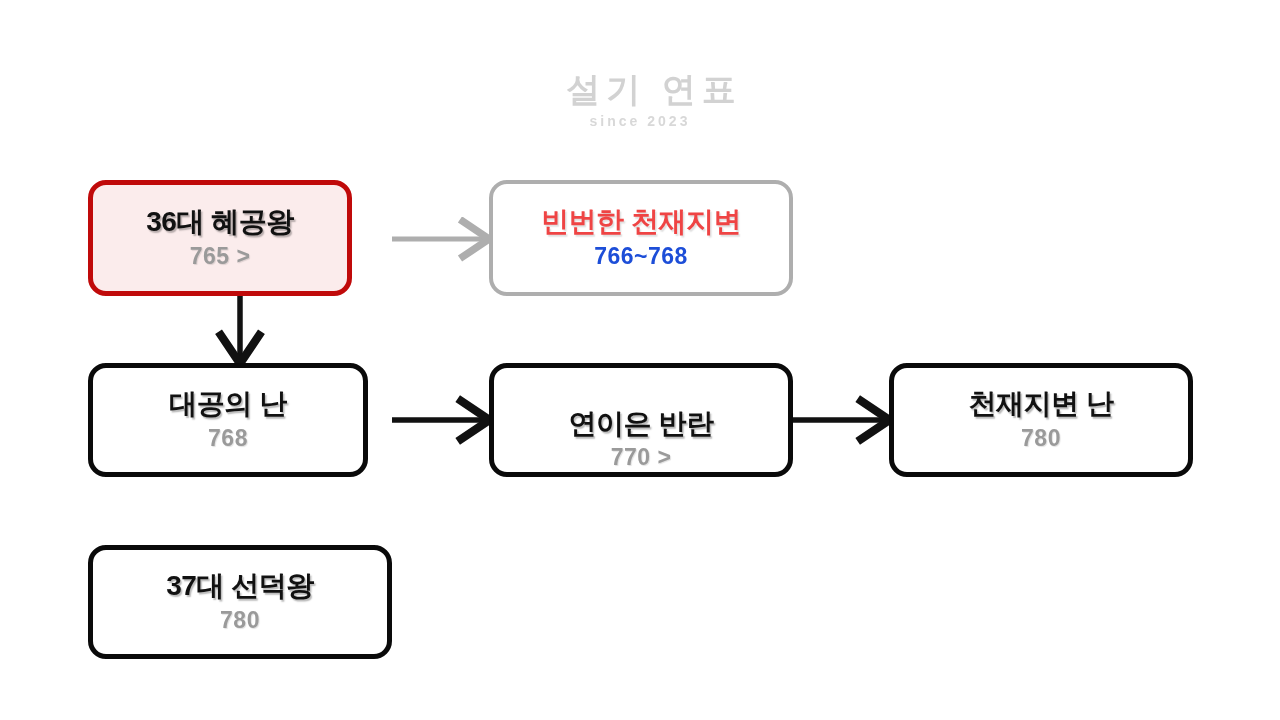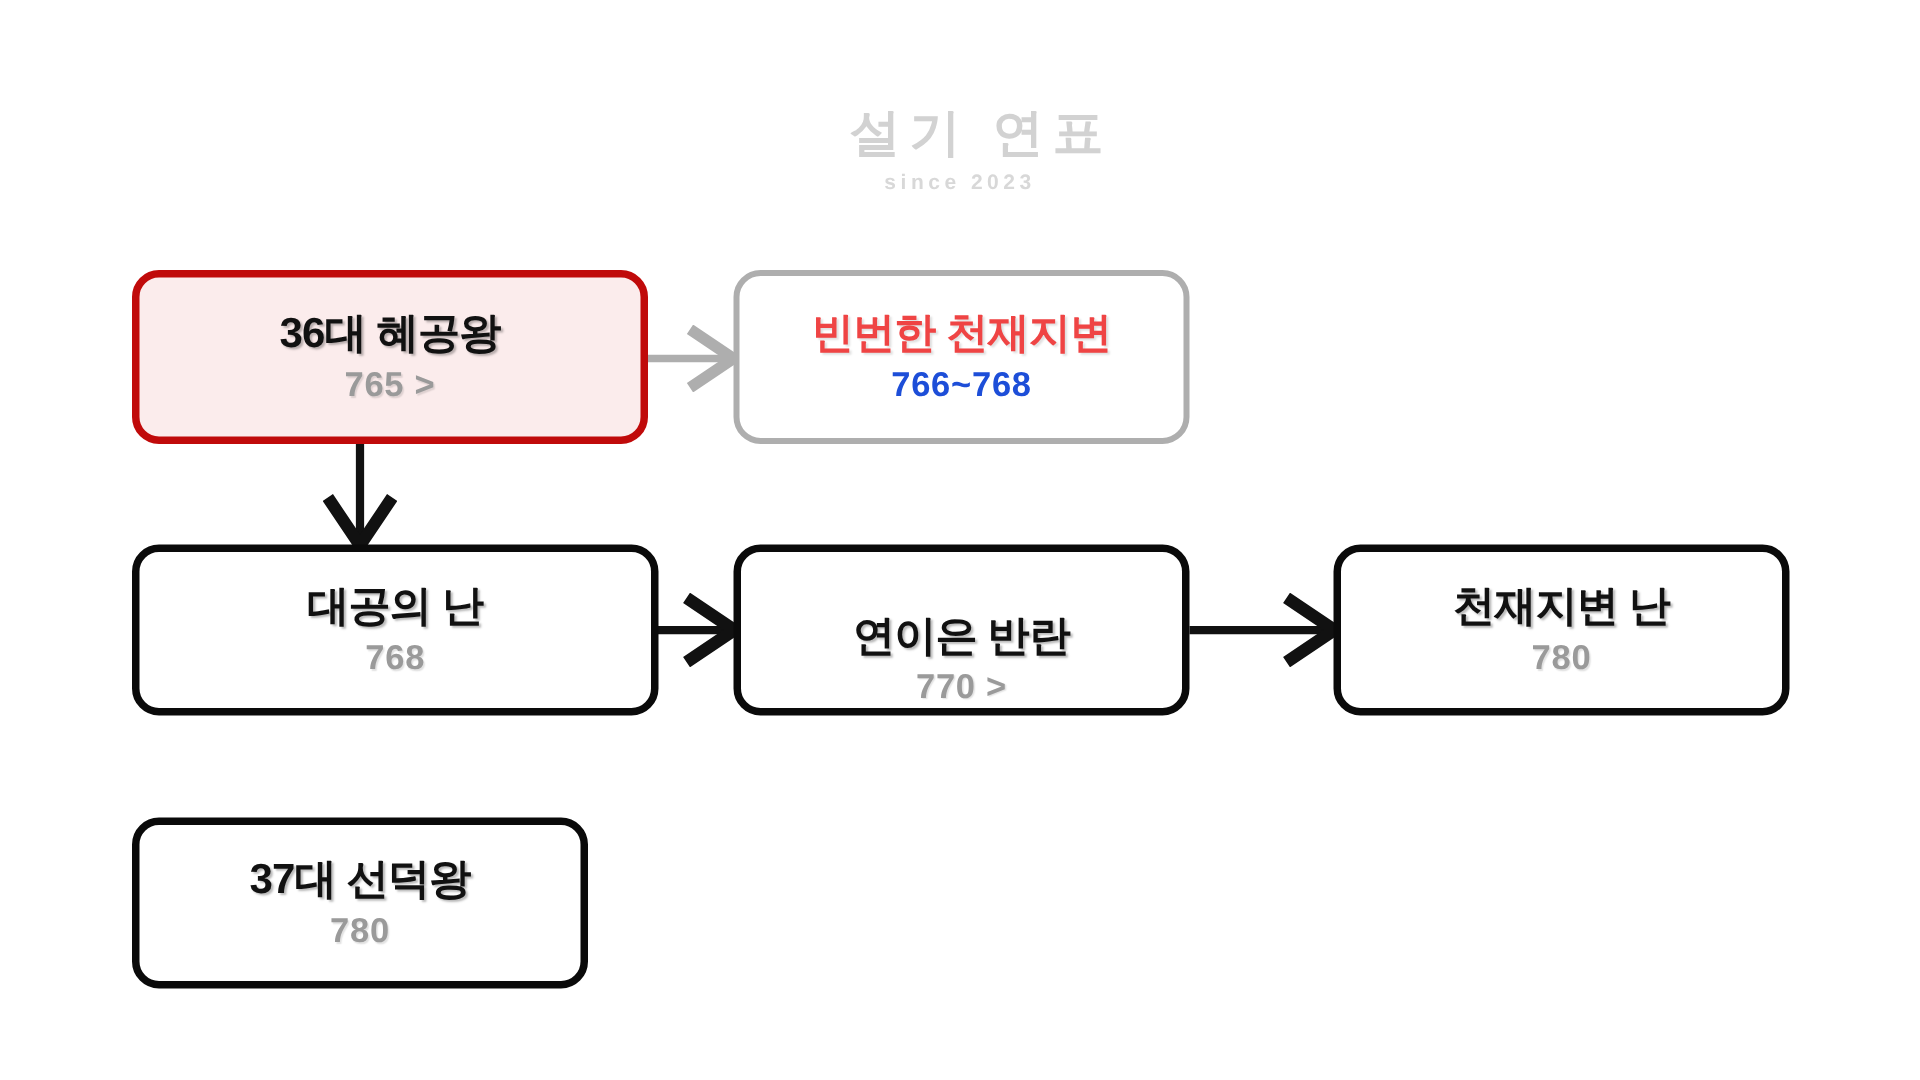--- a/index.html
+++ b/index.html
@@ -94,23 +94,23 @@
   .node.is-muted .node-title {
     color: #ef4444;
     text-shadow: 1.5px 1.5px 1.5px rgba(0,0,0,0.13);
   }
   .node.is-muted .node-sub {
     color: #1d4ed8;
     text-shadow: none;
   }
 
   
-  .pos-r1c1 { left: 88px;  top: 180px; width: 344px; height: 116px; }
+  .pos-r1c1 { left: 88px;  top: 180px; width: 264px; height: 116px; }
   .pos-r1c2 { left: 489px; top: 180px; width: 304px; height: 116px; }
-  .pos-r2c1 { left: 88px;  top: 363px; width: 351px; height: 114px; }
+  .pos-r2c1 { left: 88px;  top: 363px; width: 280px; height: 114px; }
   .pos-r2c2 { left: 489px; top: 363px; width: 304px; height: 114px; justify-content: flex-end; }
   .pos-r2c3 { left: 889px; top: 363px; width: 304px; height: 114px; }
   .pos-r3c1 { left: 88px;  top: 545px; width: 304px; height: 114px; }
 
   
   #connectors {
     position: absolute;
     left: 0;
     top: 0;
     width: 1280px;

